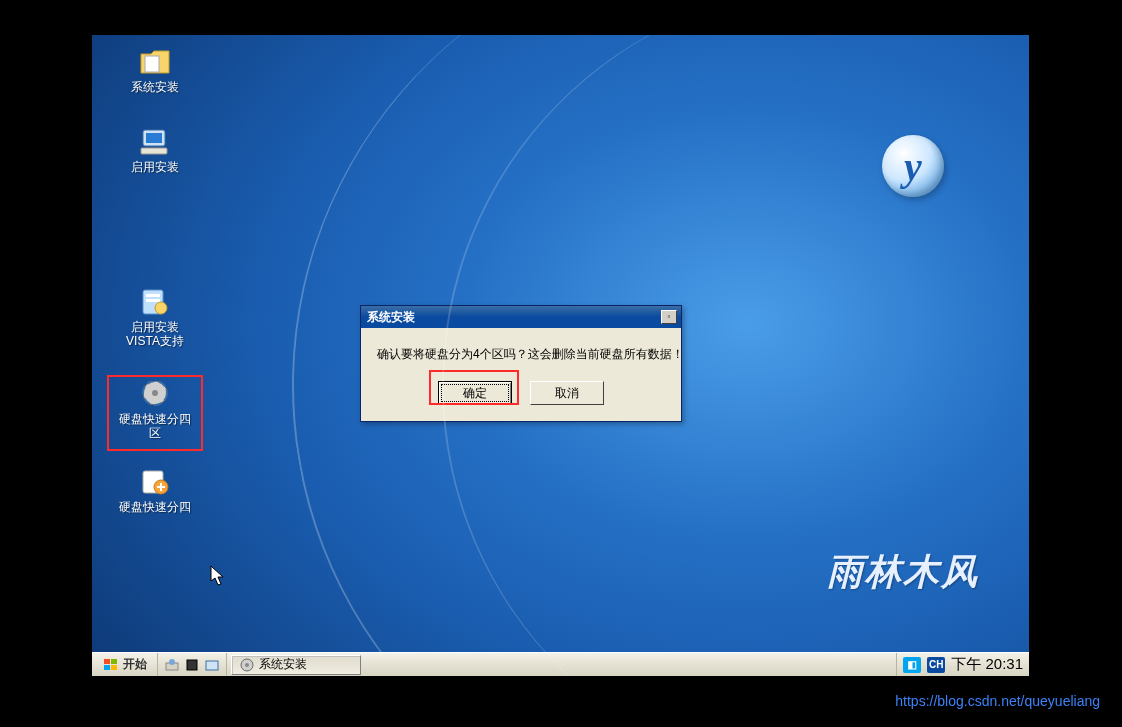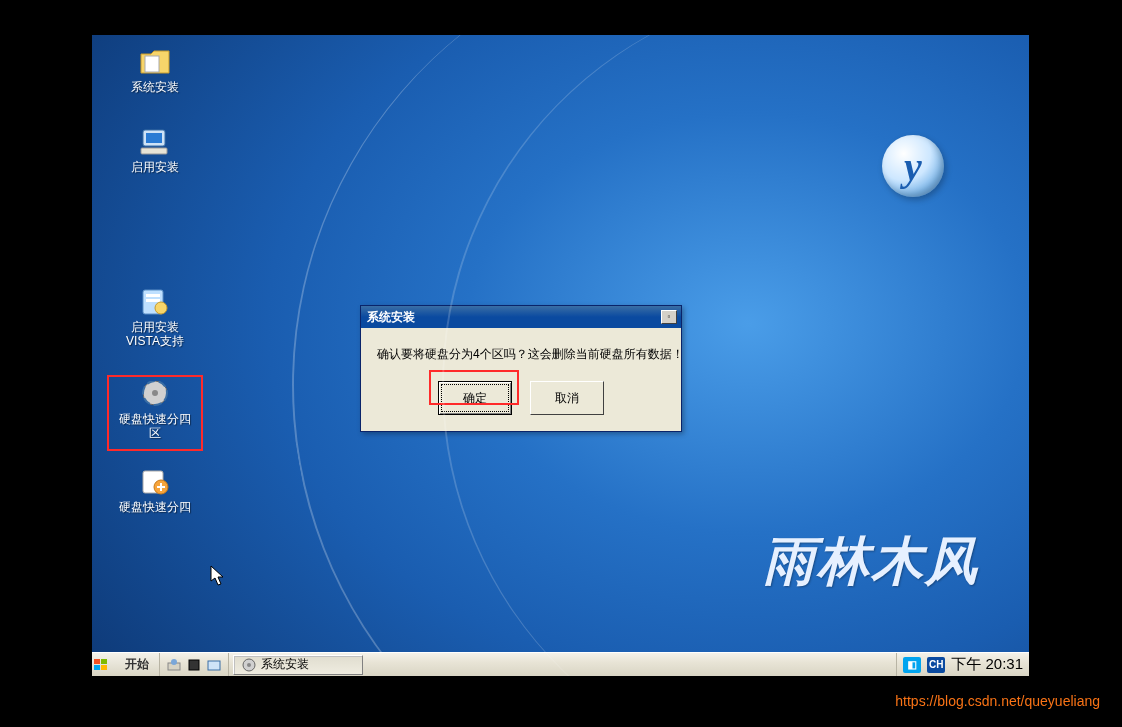--- a/index.html
+++ b/index.html
@@ -82,21 +82,21 @@
     display: flex; align-items: center; justify-content: center;
     color: #1a5db0;
     font-family: "Brush Script MT", cursive;
     font-size: 40px; font-style: italic; font-weight: bold;
   }
   .brand-text {
     position: absolute;
     right: 50px; bottom: 55px;
     color: #e6f0ff;
     font-family: "KaiTi", "STKaiti", serif;
-    font-size: 52px;
+    font-size: 36px;
     font-style: italic;
     font-weight: bold;
     text-shadow: 1px 1px 2px rgba(0,0,0,0.3);
     letter-spacing: 2px;
   }
 
   
   .dialog {
     position: absolute;
     left: 268px; top: 270px;
@@ -128,21 +128,21 @@
     text-align: center;
   }
   .dlg-msg {
     color: #000;
     font-size: 12px;
     margin-bottom: 18px;
     white-space: nowrap;
   }
   .dlg-btns { display: flex; justify-content: center; gap: 18px; }
   .winbtn {
-    width: 74px; height: 34px;
+    width: 74px; height: 24px;
     background: #ece9d8;
     border: 1px solid #404040;
     border-top-color: #fff; border-left-color: #fff;
     font-size: 12px;
     cursor: pointer;
     font-family: inherit;
   }
   .winbtn.default {
     border: 1px solid #000;
     box-shadow: inset 1px 1px 0 #fff, inset -1px -1px 0 #808080;
@@ -155,25 +155,25 @@
     position: absolute;
     left: 0; right: 0; bottom: 0;
     height: 24px;
     background: linear-gradient(to bottom, #f4f2ea 0%, #e8e4d6 40%, #d9d5c4 100%);
     border-top: 1px solid #fff;
     display: flex;
     align-items: stretch;
   }
   .start-btn {
     display: flex; align-items: center;
-    padding: 0 10px 0 1px;
+    padding: 0 10px 0 11px;
     background: linear-gradient(to bottom, #f4f2ea, #d9d5c4);
     border-right: 1px solid #b8b4a4;
     cursor: pointer;
-    gap: 16px;
+    gap: 4px;
     font-weight: bold;
     color: #333;
   }
   .winflag {
     width: 16px; height: 14px; position: relative;
   }
   .winflag span { position:absolute; width:6px; height:5px; }
   .winflag .r{background:#f25022;left:1px;top:1px;}
   .winflag .g{background:#7fba00;left:8px;top:1px;}
   .winflag .b{background:#00a4ef;left:1px;top:7px;}
@@ -204,21 +204,21 @@
     width:18px; height:16px; font-size:10px; font-weight:bold;
     color:#fff; border-radius:2px;
   }
   .tray .pill.blue{background:#0a4aa0;}
   .tray .pill.cyan{background:#00a4ef;}
   .tray .clock{font-size:15px; color:#000;}
 
   
   .watermark {
     position:absolute; right:22px; bottom:18px;
-    color:#f97316; font-size:14px;
+    color:#3b82f6; font-size:14px;
     font-family: Arial, sans-serif;
   }
 
   
   .cursor {
     position:absolute; left:118px; top:530px;
     width:0; height:0;
     pointer-events:none;
   }
   .cursor svg{position:absolute;left:0;top:0;}

